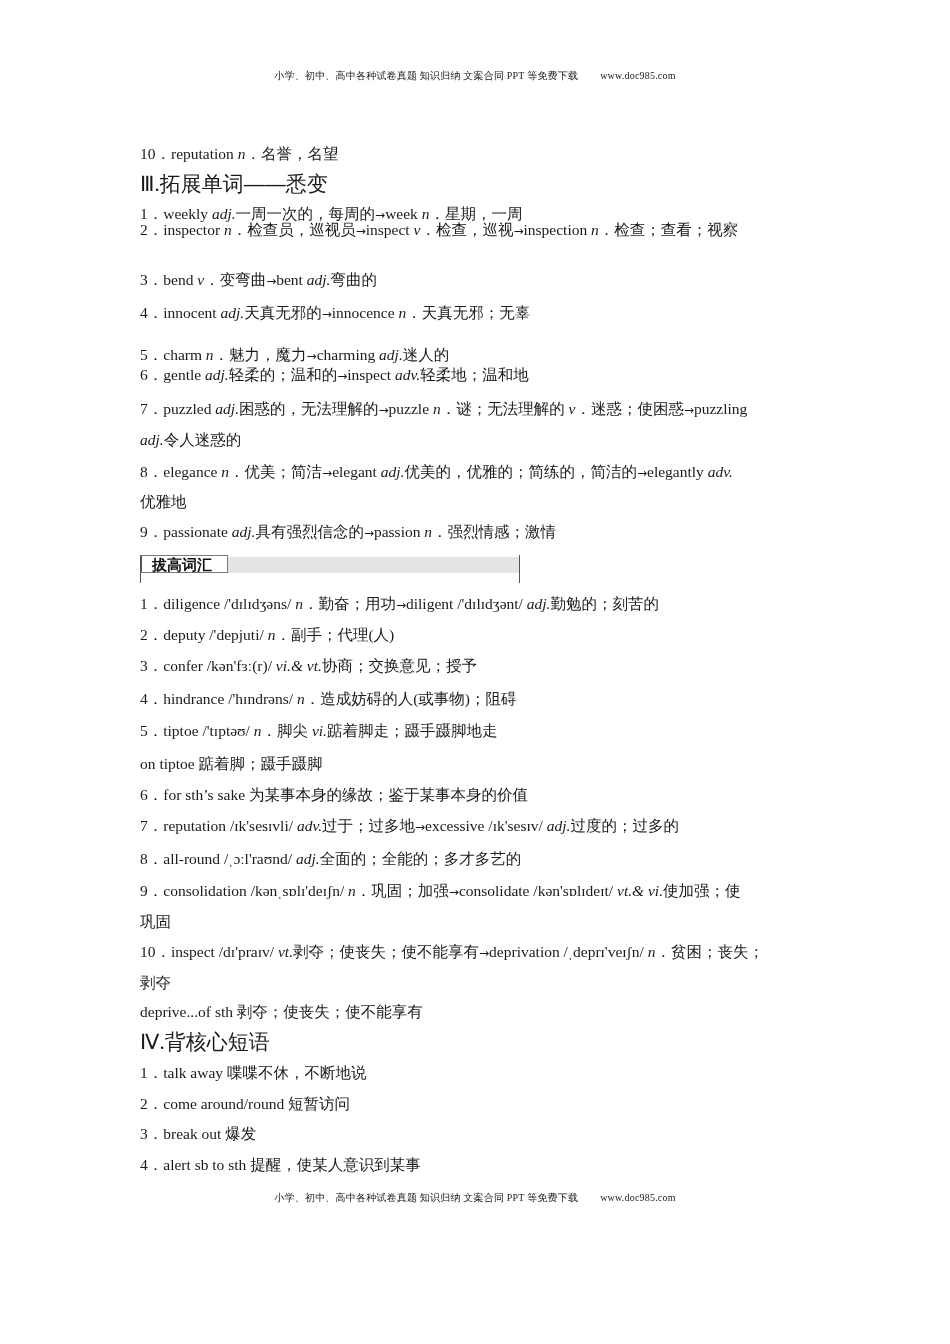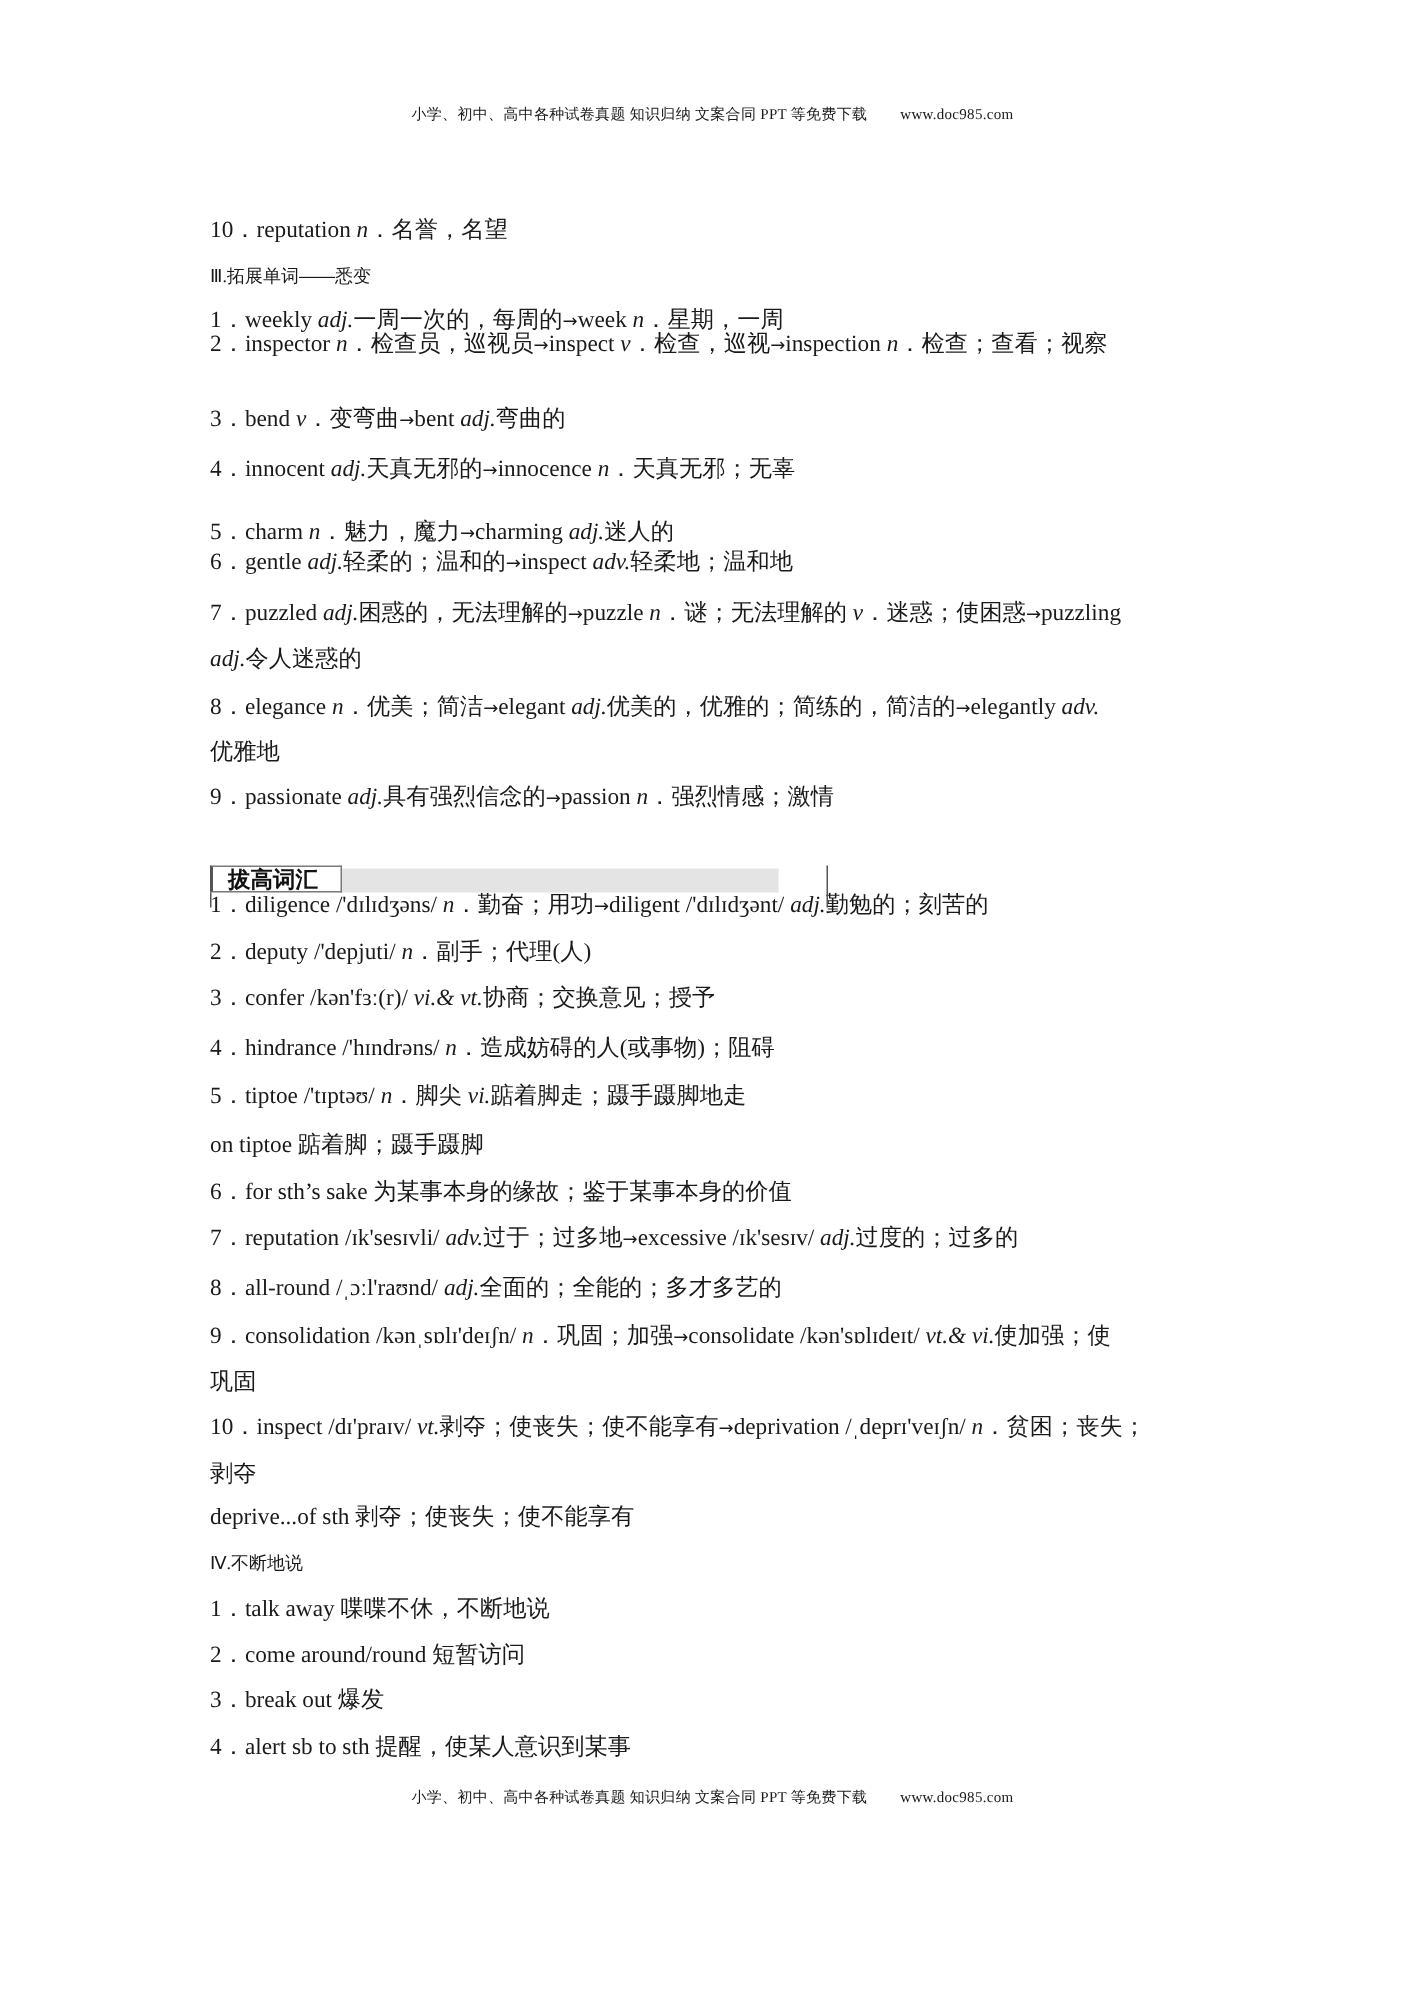--- a/index.html
+++ b/index.html
@@ -13,26 +13,26 @@
       font-size: 10px; letter-spacing: 0.2px;
     }
     .page-header { top: 69px; }
     .page-footer { top: 1191px; }
     .page-header .url, .page-footer .url { margin-left: 22px; }
     .content {
       position: absolute; left: 140px; top: 0; width: 680px;
       font-size: 15.5px;
     }
     .line { position: absolute; left: 0; white-space: nowrap; line-height: 20px; }
-    .section-title { font-family: "Liberation Sans", "DejaVu Sans", sans-serif; font-size: 12px; }
+    .section-title { font-family: "Liberation Sans", "DejaVu Sans", sans-serif; font-size: 21px; }
     .section-title .roman { font-family: "Liberation Serif", serif; }
     i { font-style: italic; }
     .arrow { font-family: "DejaVu Sans", sans-serif; font-size: 12px; }
     .box-header {
-      position: absolute; left: 140px; top: 576px; width: 412px; height: 30px;
+      position: absolute; left: 140px; top: 554px; width: 380px; height: 30px;
     }
     .box-header .bar {
       position: absolute; left: 0; top: 3px; width: 379px; height: 16px;
       background: #e4e4e4;
     }
     .box-header .tab {
       position: absolute; left: 0; top: 1px; height: 18px; width: 88px;
       background: #ffffff; border: 1px solid #7a7a7a; border-left: 2px solid #555;
       font-family: "Liberation Sans", "DejaVu Sans", sans-serif; font-weight: bold;
       font-size: 15px; line-height: 18px; padding-left: 10px; box-sizing: border-box;
@@ -133,21 +133,21 @@
     <span>10．</span><span>inspect /dɪ'praɪv/ </span><i>vt.</i><span>剥夺；使丧失；使不能享有</span><span class="arrow">→</span><span>deprivation /ˌdeprɪ'veɪʃn/ </span><i>n</i><span>．贫困；丧失；</span>
   </div>
   <div class="line" style="top:973px">
     <span>剥夺</span>
   </div>
   <div class="line" style="top:1002px">
     <span>deprive...of sth 剥夺；使丧失；使不能享有</span>
   </div>
 
   <div class="line section-title" style="top:1032px">
-    <span class="roman">Ⅳ.</span><span>不断地说</span>
+    <span class="roman">Ⅳ.</span><span>背核心短语</span>
   </div>
   <div class="line" style="top:1063px">
     <span>1．</span><span>talk away 喋喋不休，不断地说</span>
   </div>
   <div class="line" style="top:1094px">
     <span>2．</span><span>come around/round 短暂访问</span>
   </div>
   <div class="line" style="top:1124px">
     <span>3．</span><span>break out 爆发</span>
   </div>

